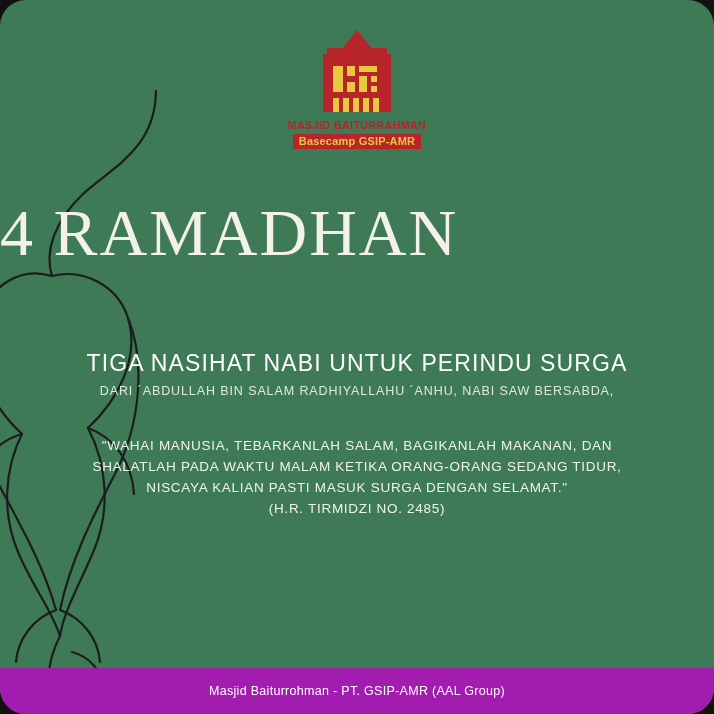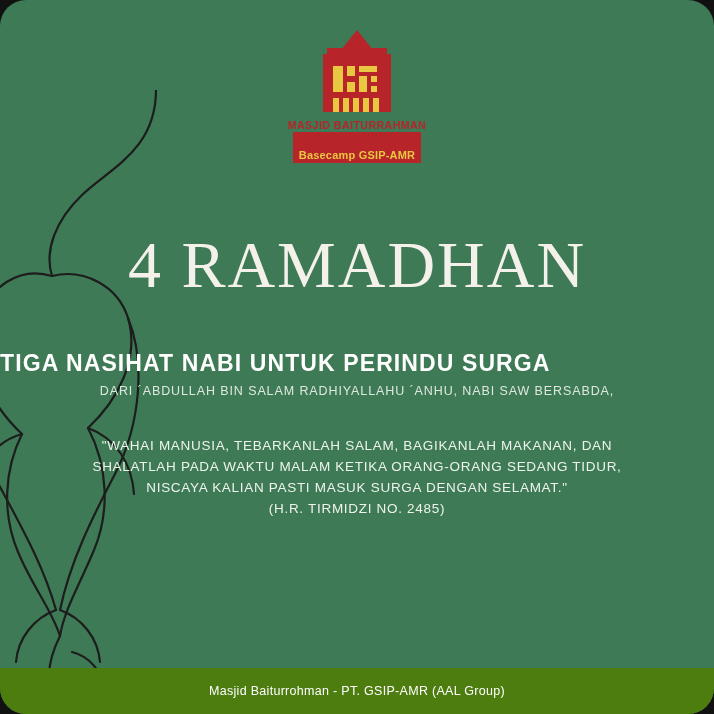--- a/index.html
+++ b/index.html
@@ -55,44 +55,44 @@
     font-family: "Liberation Sans", sans-serif;
   }
   .logo-sub {
     margin-top: 1px;
     font-size: 11px;
     font-weight: bold;
     letter-spacing: 0.2px;
     color: #e8c840;
     background: #b7242a;
     display: inline-block;
-    padding: 17px 6px 2px 6px;
+    padding: 1px 6px 2px 6px;
   }
 
   
   .headline {
     position: absolute;
-    top: 232px;
-    left: 0;
-    right: 0;
-    text-align: center;
+    top: 200px;
+    left: 0;
+    right: 0;
     font-family: "Liberation Serif", serif;
     font-size: 66px;
     line-height: 1;
     letter-spacing: 2px;
     color: #f3f1ea;
   }
 
   .subhead {
     position: absolute;
     top: 350px;
     left: 0;
     right: 0;
+    text-align: center;
     font-size: 23px;
-    font-weight: bold;
+    font-weight: normal;
     letter-spacing: 1.1px;
     color: #ffffff;
   }
 
   .attribution {
     position: absolute;
     top: 384px;
     left: 0;
     right: 0;
     text-align: center;
@@ -118,21 +118,21 @@
     letter-spacing: 0.7px;
   }
 
   
   .footer {
     position: absolute;
     left: 0;
     bottom: 0;
     width: 714px;
     height: 46px;
-    background: #4d7c0f;
+    background: #a21caf;
     display: flex;
     align-items: center;
     justify-content: center;
     margin-top: 28px;
   }
   .footer-text {
     color: #ffffff;
     font-size: 12.5px;
     letter-spacing: 0.3px;
   }

